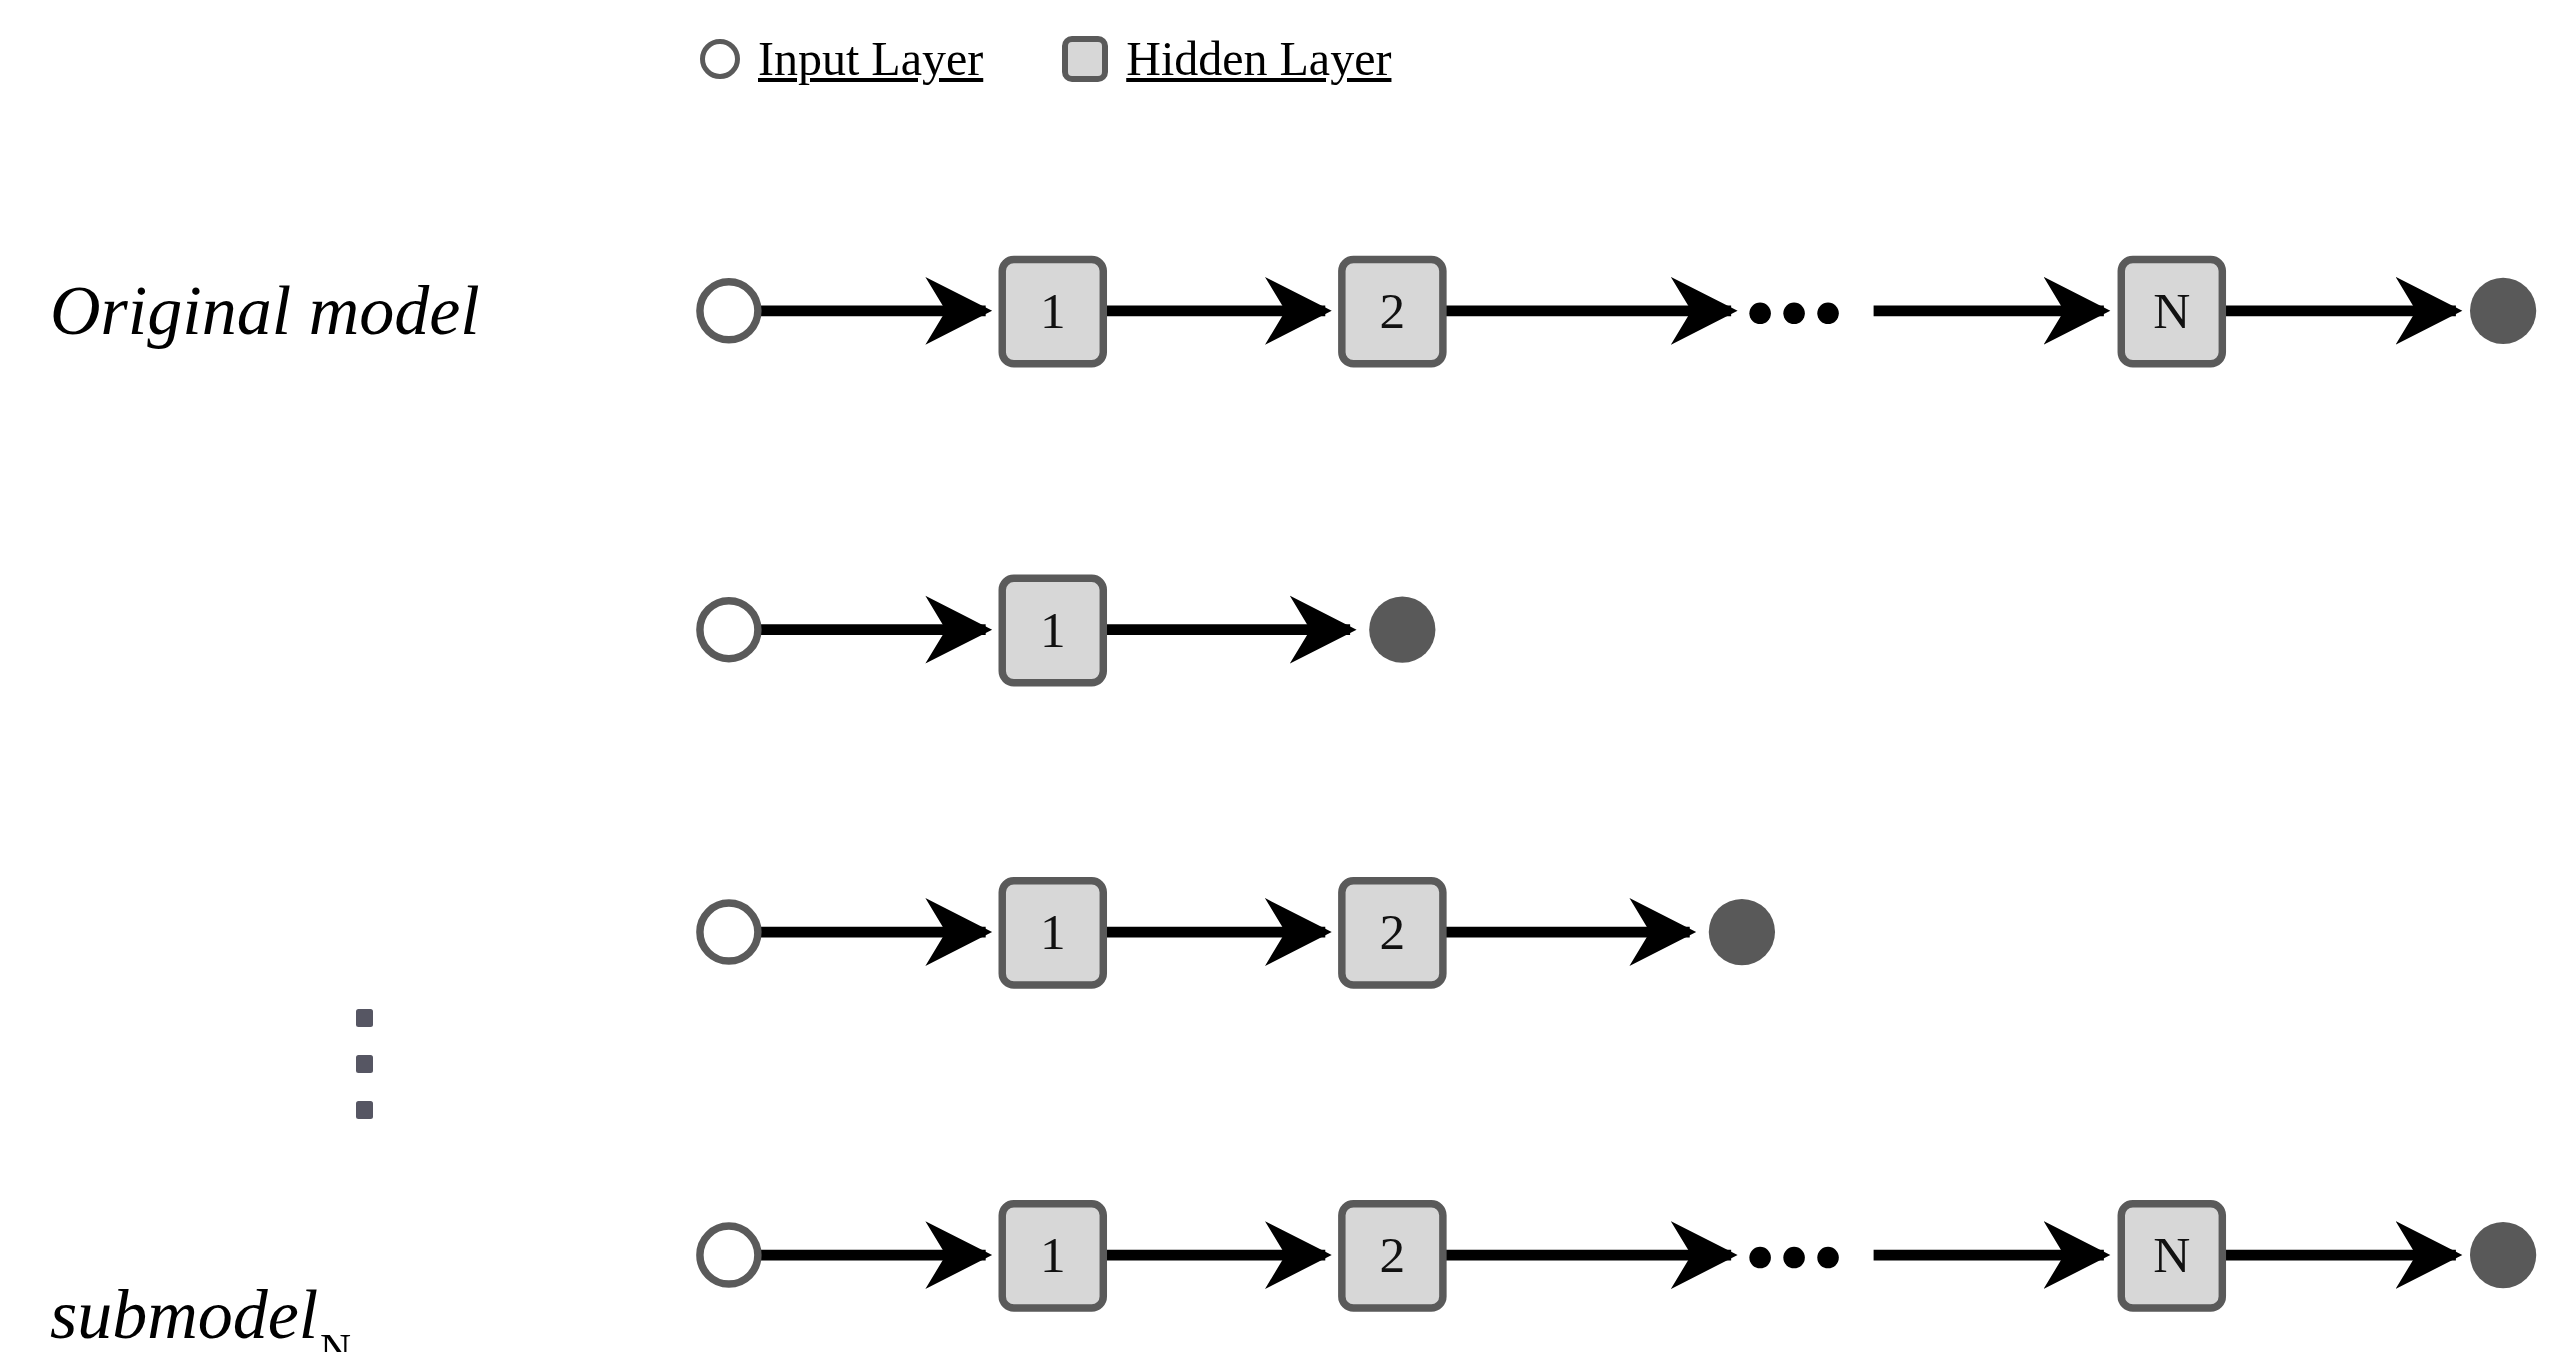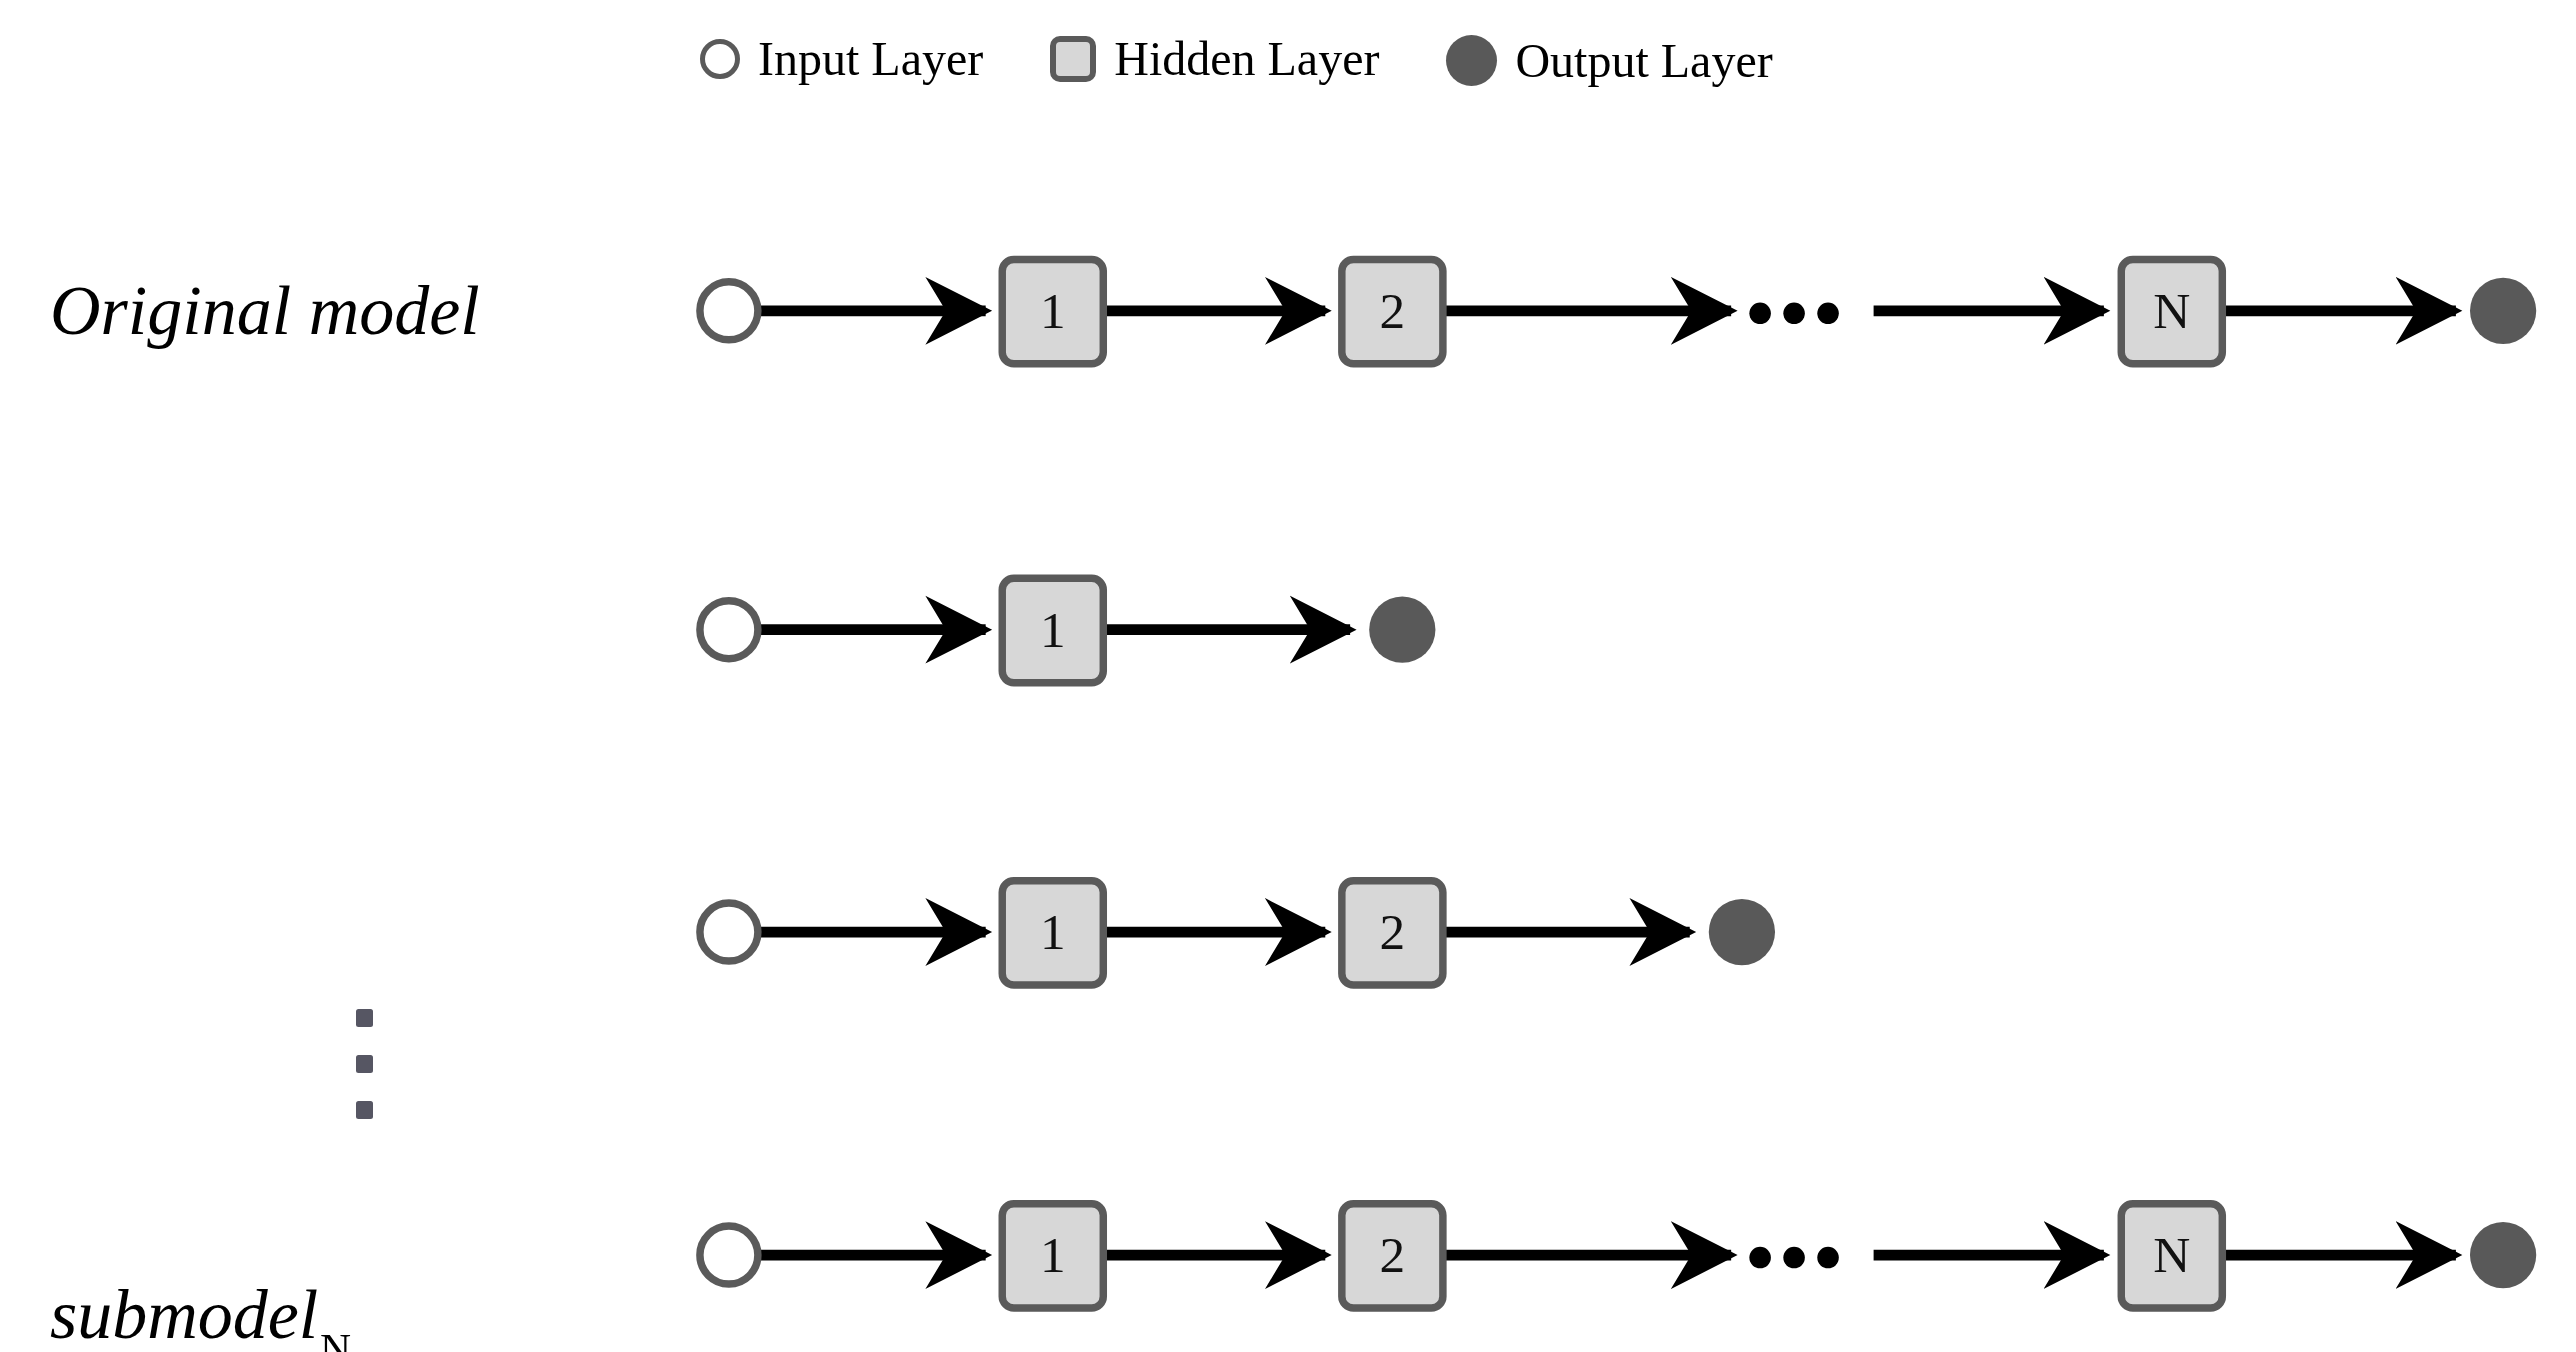--- a/index.html
+++ b/index.html
@@ -15,22 +15,23 @@
     overflow: hidden;
     font-family: "Liberation Serif", "DejaVu Serif", serif;
   }
 
   
   .legend {
     position: absolute;
     left: 700px;
     top: 35px;
     display: flex;
-    align-items: flex-start;
-    gap: 4px;
+    align-items: flex-end;
+    gap: 16px;
+    text-decoration: underline;
   }
   .legend-item {
     display: flex;
     align-items: center;
   }
   .legend-item + .legend-item { margin-left: 63px; }
 
   .legend-label {
     font-size: 48px;
     color: #000000;
@@ -120,24 +121,20 @@
     <div class="legend-item">
       <span class="sw-input-circle"></span>
       <span class="legend-label">Input Layer</span>
     </div>
 
     <div class="legend-item">
       <span class="sw-hidden-box"></span>
       <span class="legend-label">Hidden Layer</span>
     </div>
 
-    <div class="legend-item">
-      <span class="sw-output-circle"></span>
-      <span class="legend-label">Output Layer</span>
-    </div>
 
   </div>
 
   <div class="row-label" style="left:50px; top:311px; width:514px;">
     <span>Original model</span>
   </div>
 
 
 
   <div class="row-label" style="left:50px; top:1320px; width:514px;">

